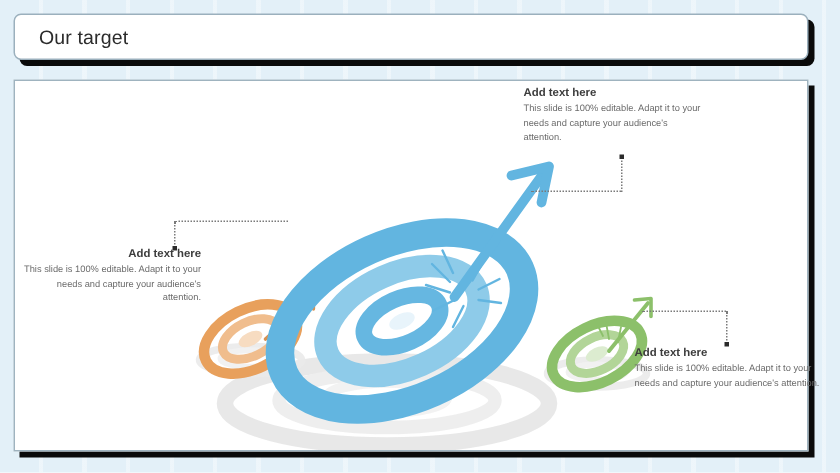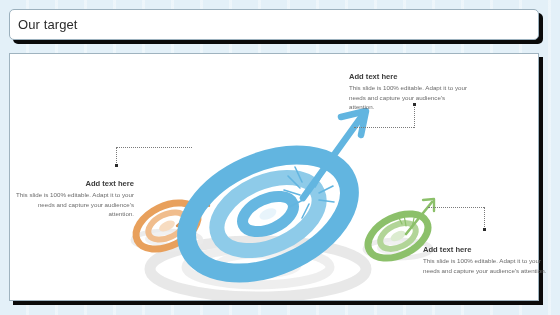--- a/index.html
+++ b/index.html
@@ -40,21 +40,21 @@
     border: 1px solid #9bb0bd;
     border-radius: 5px;
     box-shadow: 4px 4px 0 0 #0a0a0a;
     box-sizing: border-box;
     display: flex;
     align-items: center;
   }
   .title-text {
     font-size: 13px;
     color: #2b2b2b;
-    padding-left: 8px;
+    padding-left: 16px;
     letter-spacing: 0.1px;
     white-space: nowrap;
   }
 
   
   .content-card {
     position: absolute;
     left: 9px;
     top: 53px;
     width: 530px;
@@ -75,21 +75,20 @@
   
   .text-block {
     position: absolute;
   }
   .tb-heading {
     font-size: 7.6px;
     font-weight: bold;
     color: #3c3c3c;
     margin-bottom: 2px;
     white-space: nowrap;
-    margin-top: 15px;
   }
   .tb-body {
     font-size: 6.2px;
     line-height: 1.55;
     color: #6b6b6b;
   }
 
   
   .tb-left {
     left: 12px;

